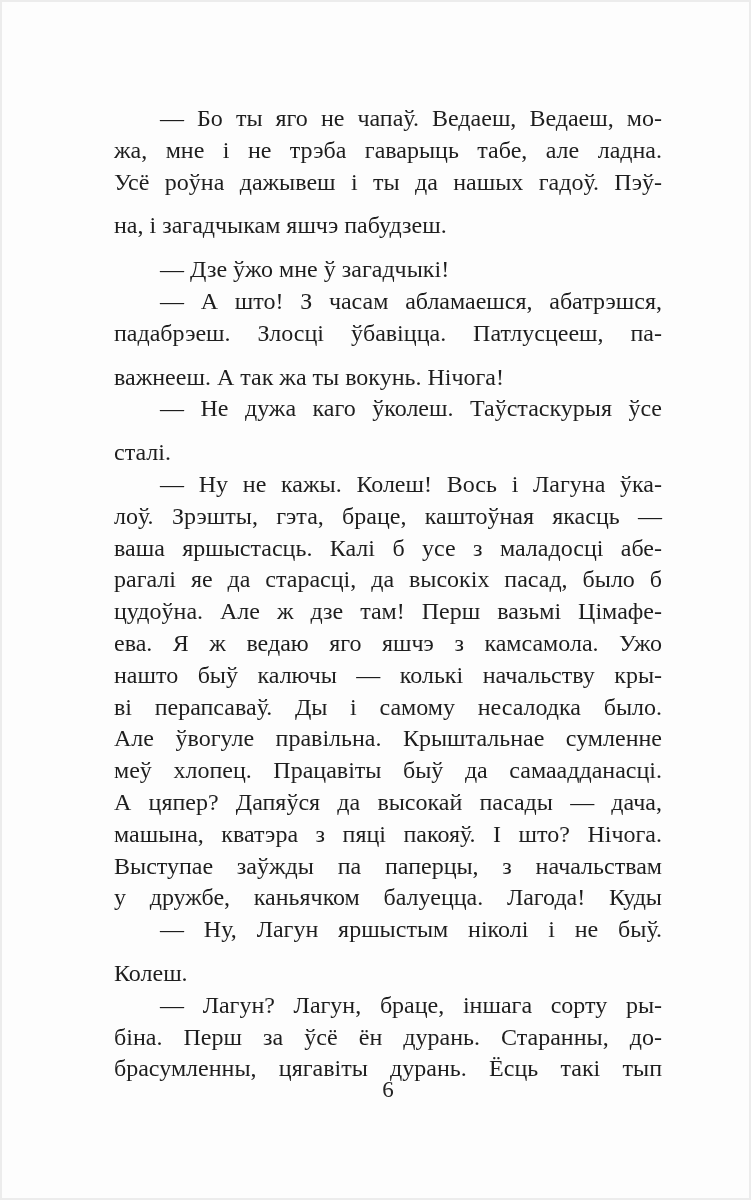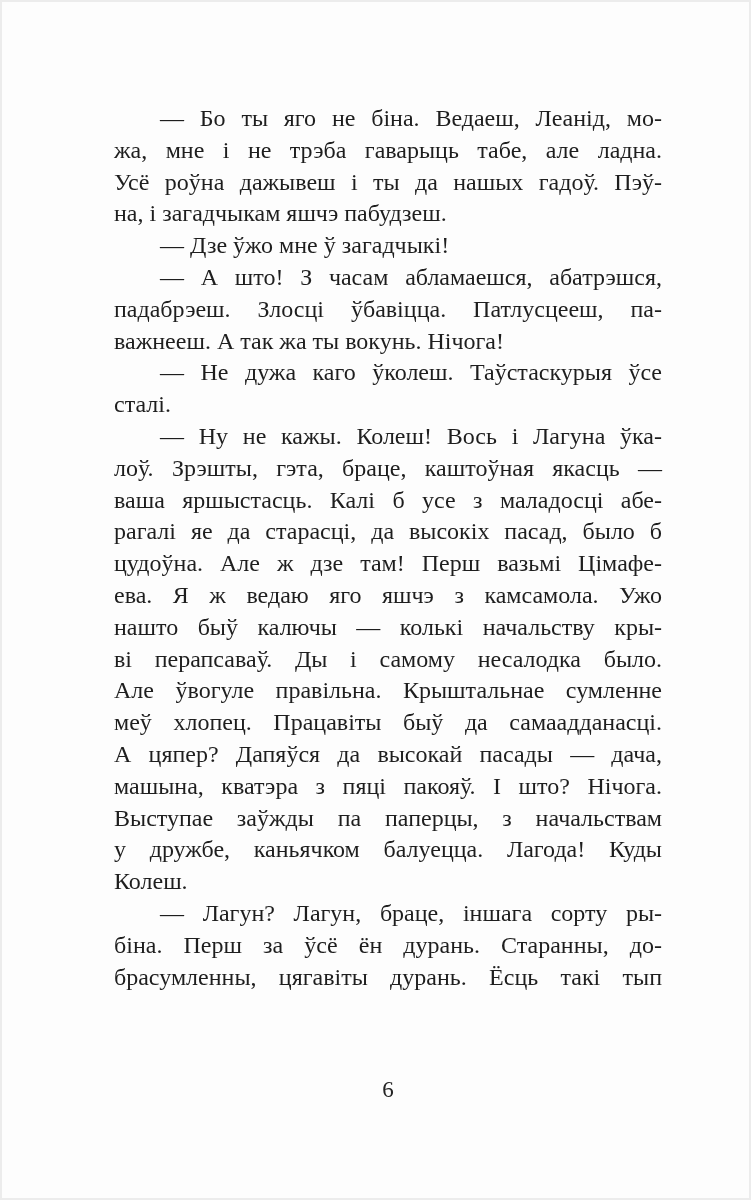--- a/index.html
+++ b/index.html
@@ -25,41 +25,42 @@
   }
   .line {
     font-size: 24px;
     line-height: 31.8px;
     text-align: justify;
     text-align-last: justify;
     white-space: normal;
   }
   .line.end {
     text-align-last: left;
+    margin-top: 12px;
   }
   .line.indent {
     text-indent: 46px;
   }
   .folio {
     position: absolute;
     left: 114px;
     top: 1076px;
     width: 548px;
     text-align: center;
     font-size: 23px;
     line-height: 28px;
     color: #242424;
   }
 </style>
 </head>
 <body>
 
 <div class="page">
   <div class="text-block">
-    <div class="line indent">— Бо ты яго не біна. Ведаеш, Леанід, мо-</div>
+    <div class="line indent">— Бо ты яго не чапаў. Ведаеш, Ведаеш, мо-</div>
     <div class="line">жа, мне і не трэба гаварыць табе, але ладна.</div>
     <div class="line">Усё роўна дажывеш і ты да нашых гадоў. Пэў-</div>
     <div class="line end">на, і загадчыкам яшчэ пабудзеш.</div>
     <div class="line indent end">— Дзе ўжо мне ў загадчыкі!</div>
     <div class="line indent">— А што! З часам абламаешся, абатрэшся,</div>
     <div class="line">падабрэеш. Злосці ўбавіцца. Патлусцееш, па-</div>
     <div class="line end">важнееш. А так жа ты вокунь. Нічога!</div>
     <div class="line indent">— Не дужа каго ўколеш. Таўстаскурыя ўсе</div>
     <div class="line end">сталі.</div>
     <div class="line indent">— Ну не кажы. Колеш! Вось і Лагуна ўка-</div>
@@ -69,19 +70,20 @@
     <div class="line">цудоўна. Але ж дзе там! Перш вазьмі Цімафе-</div>
     <div class="line">ева. Я ж ведаю яго яшчэ з камсамола. Ужо</div>
     <div class="line">нашто быў калючы — колькі начальству кры-</div>
     <div class="line">ві перапсаваў. Ды і самому несалодка было.</div>
     <div class="line">Але ўвогуле правільна. Крыштальнае сумленне</div>
     <div class="line">меў хлопец. Працавіты быў да самаадданасці.</div>
     <div class="line">А цяпер? Дапяўся да высокай пасады — дача,</div>
     <div class="line">машына, кватэра з пяці пакояў. І што? Нічога.</div>
     <div class="line">Выступае заўжды па паперцы, з начальствам</div>
     <div class="line">у дружбе, каньячком балуецца. Лагода! Куды</div>
+    <div class="line indent">— Ну, Лагун яршыстым ніколі і не быў.</div>
     <div class="line end">Колеш.</div>
     <div class="line indent">— Лагун? Лагун, браце, іншага сорту ры-</div>
     <div class="line">біна. Перш за ўсё ён дурань. Старанны, до-</div>
     <div class="line">брасумленны, цягавіты дурань. Ёсць такі тып</div>
   </div>
   <div class="folio">6</div>
 </div>
 
 </body></html>

